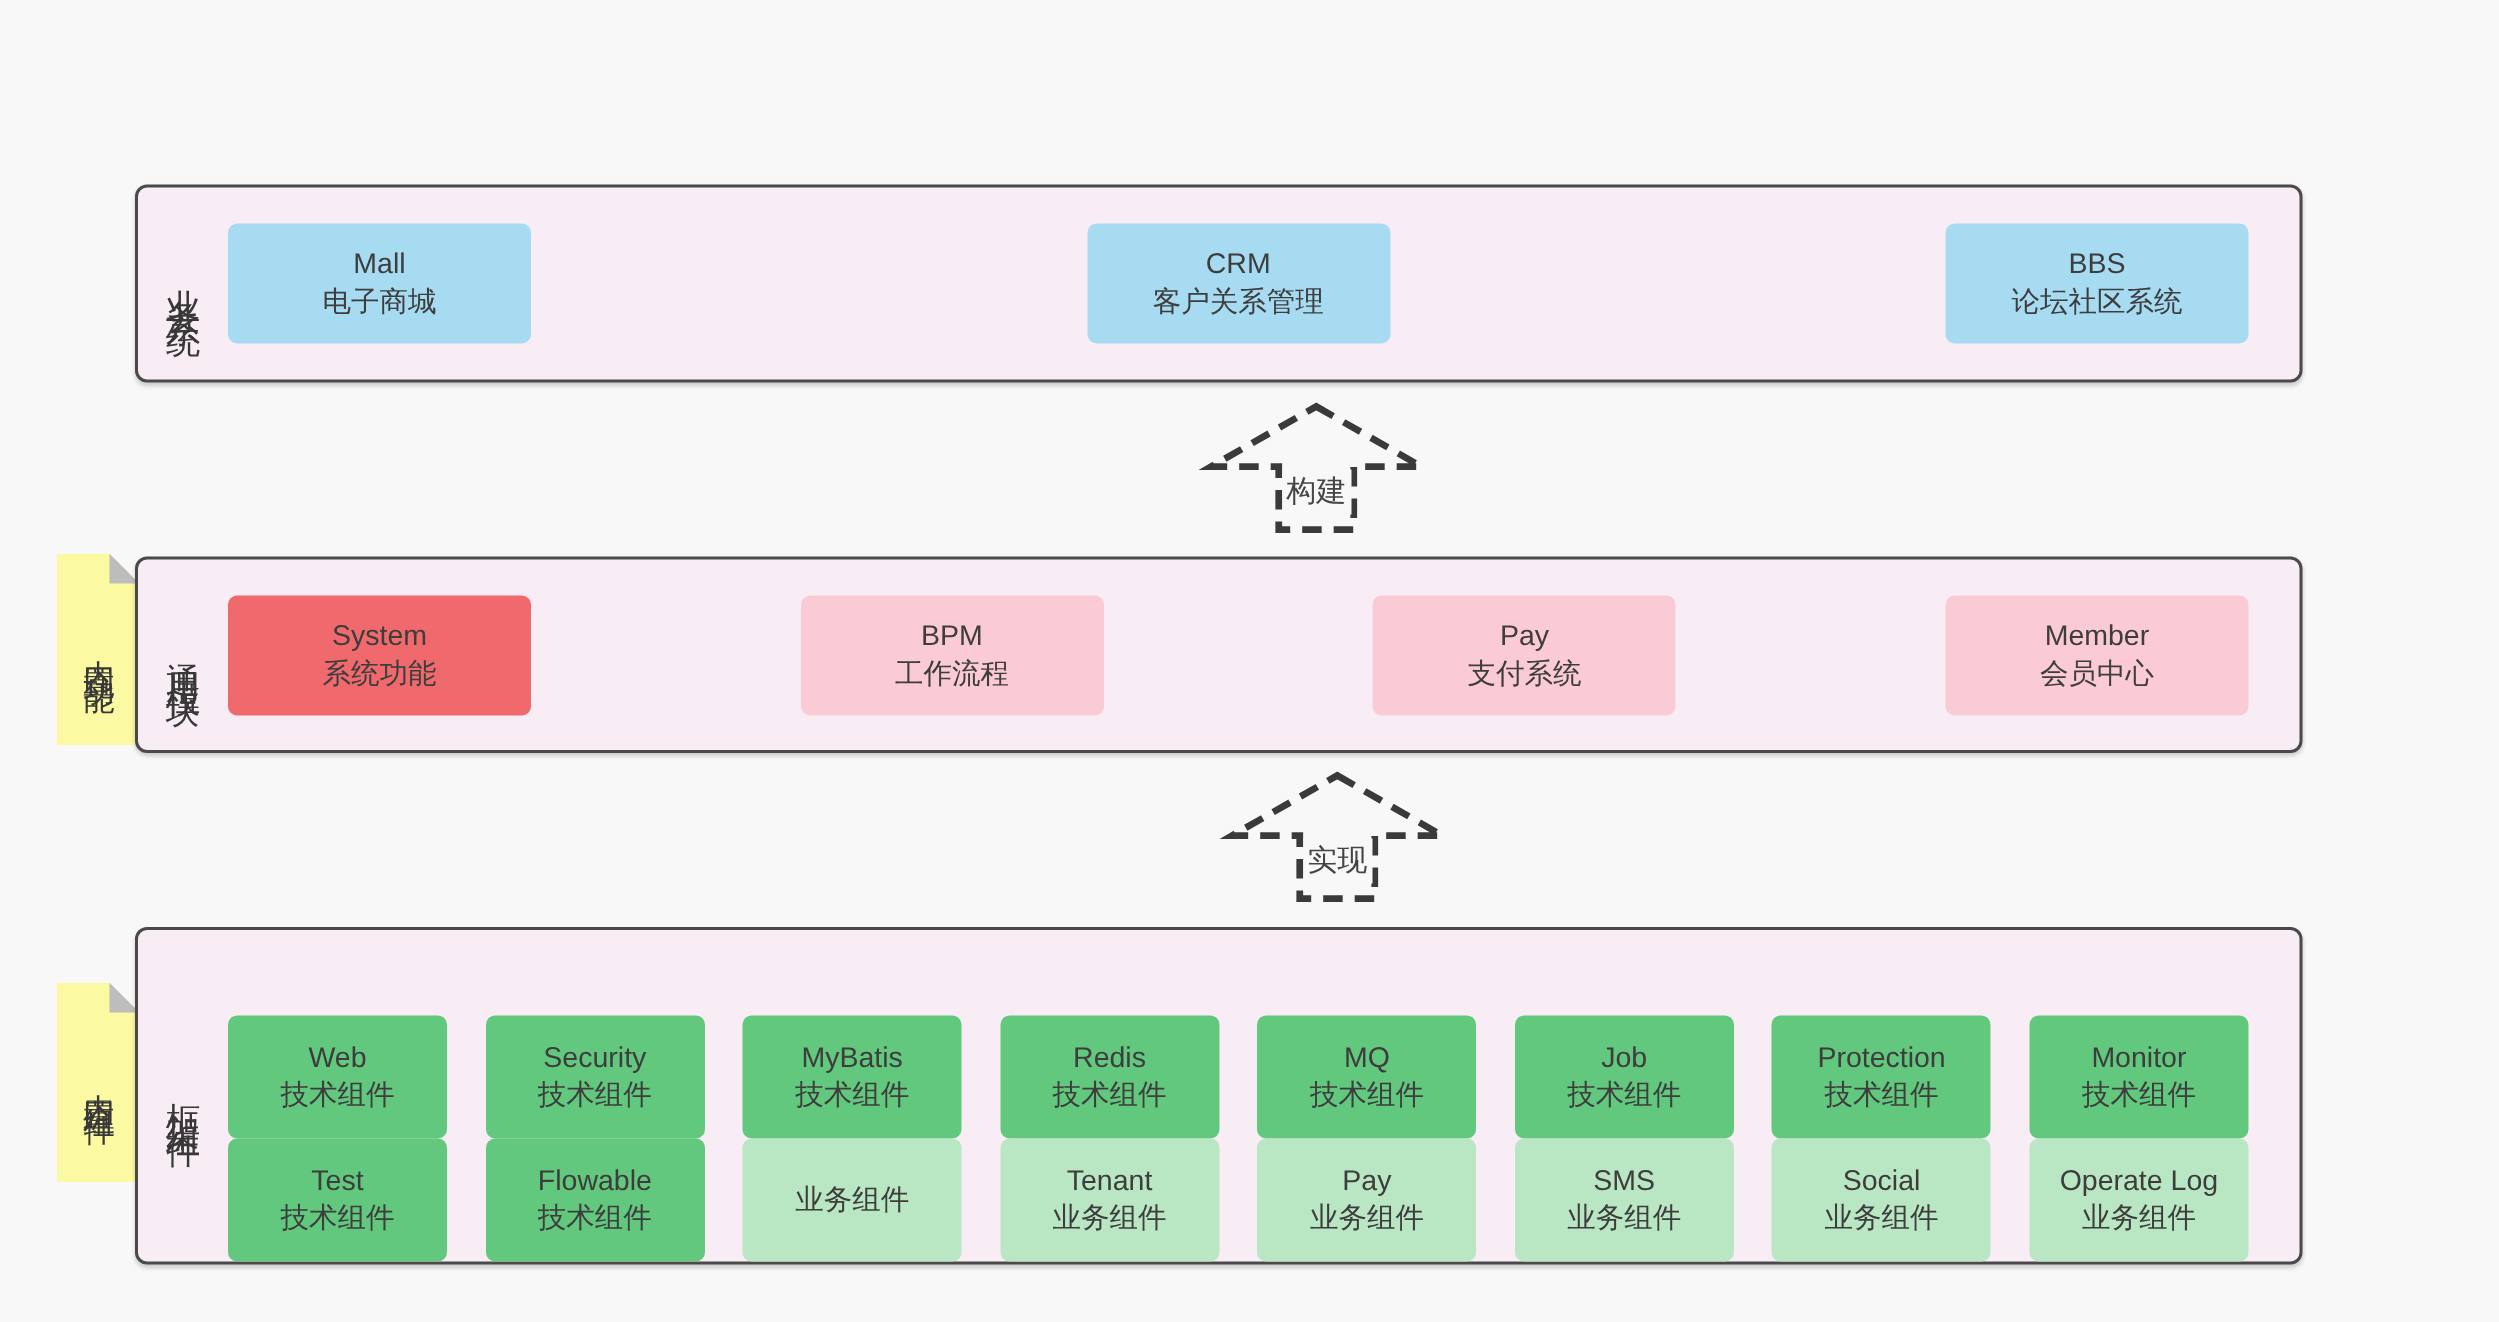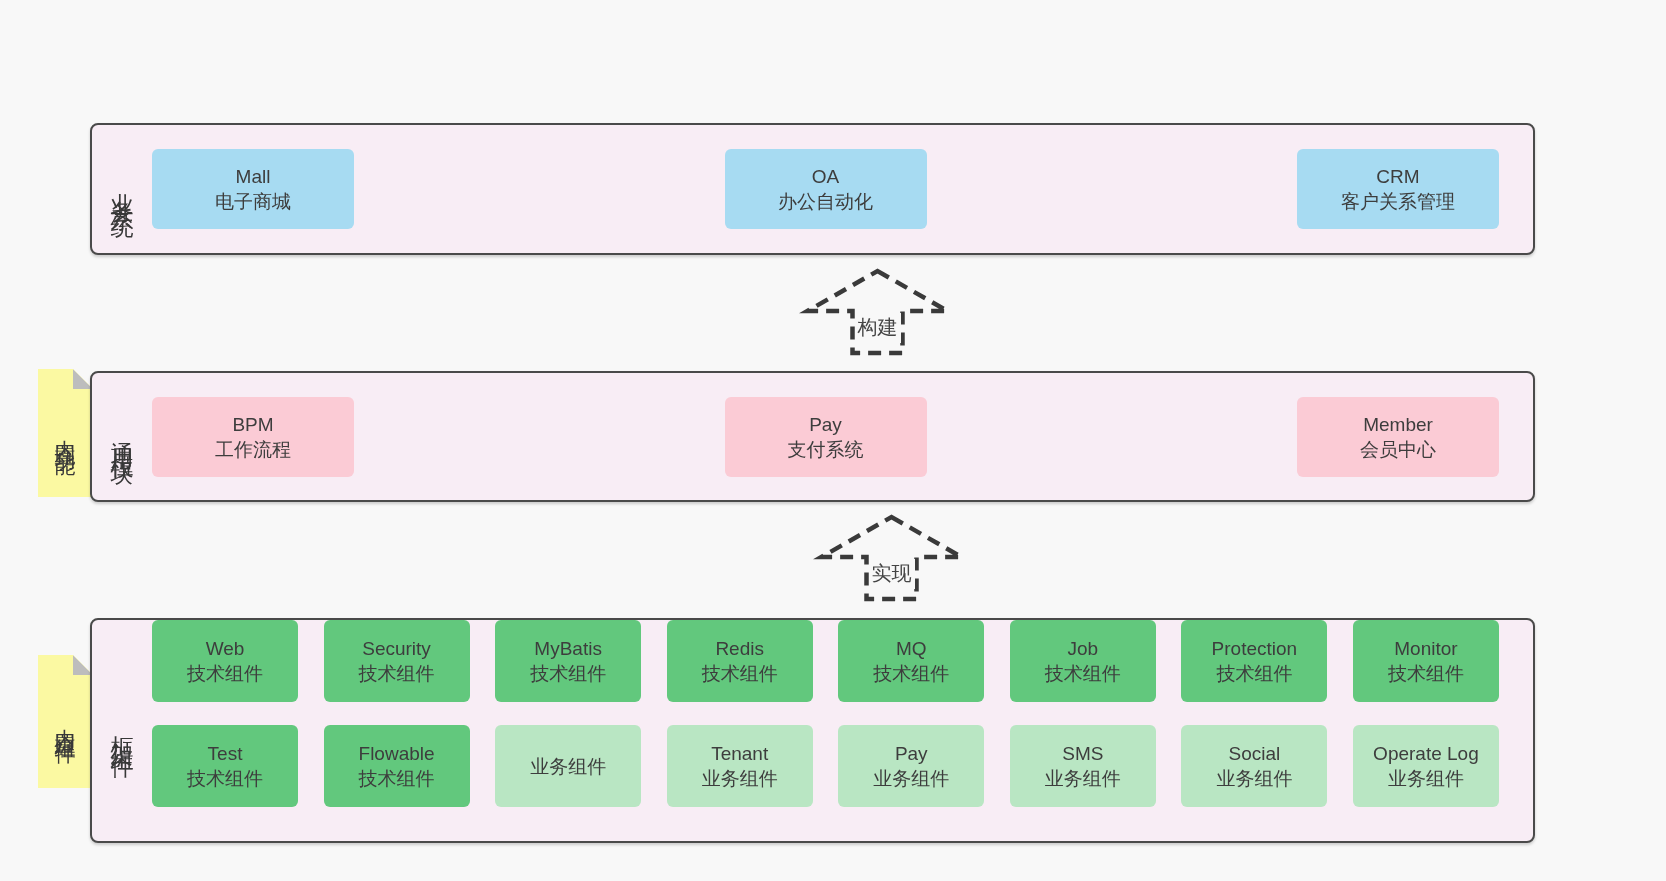--- a/index.html
+++ b/index.html
@@ -16,21 +16,21 @@
     border-radius:8px;
     box-shadow:0 2px 3px rgba(0,0,0,0.18);
     display:flex;z-index:2;
   }
   .label-col{flex:0 0 60px;display:flex;align-items:center;justify-content:center;}
   .v-text{
     writing-mode:vertical-lr;text-orientation:upright;
     letter-spacing:7px;font-size:23px;color:#383838;line-height:1;
   }
   .boxes-row{flex:1;display:flex;align-items:center;justify-content:space-between;padding-right:34px;}
-  .boxes-col{flex:1;display:flex;flex-direction:column;justify-content:flex-start;gap:23px;padding-right:34px;}
+  .boxes-col{flex:1;display:flex;flex-direction:column;justify-content:flex-end;padding-right:34px;}
   .boxes-col .row{display:flex;justify-content:space-between;}
   .box{
     display:flex;flex-direction:column;align-items:center;justify-content:center;
     border-radius:6px;text-align:center;font-size:19px;line-height:25px;
     box-sizing:border-box;
   }
   .box.big{width:202px;height:80px;padding:0 10px;}
   .box.small{width:146px;height:82px;padding:0 14px;}
   .blue{background:var(--blue,#a7dbf2);}
   .red{background:var(--red,#f0696d);}
@@ -68,45 +68,49 @@
   <section class="band" style="top:123px;height:132px;">
     <div class="label-col">
       <div class="v-text">业务系统</div>
     </div>
     <div class="boxes-row">
       <div class="box big blue">
         <div>Mall</div>
         <div>电子商城</div>
       </div>
       <div class="box big blue">
-        <div>OA</div>
-        <div>办公自动化</div>
-      </div>
-      <div class="box big blue">
         <div>CRM</div>
         <div>客户关系管理</div>
+      </div>
+      <div class="box big blue">
+        <div>BBS</div>
+        <div>论坛社区系统</div>
       </div>
     </div>
   </section>
 
   <svg class="arrow" style="left:800px;top:266px;" width="155" height="92" viewBox="0 0 155 92">
     <path d="M77.5,5 L147.5,45 L102.5,45 L102.5,87 L52.5,87 L52.5,45 L7.5,45 Z"></path>
     <rect class="label-bg" x="55" y="47" width="46" height="30"></rect>
     <text x="77.5" y="68">构建</text>
   </svg>
 
   <div class="note" style="top:369px;height:128px;">
     <div class="fold"></div>
     <div class="v-text">内置功能</div>
   </div>
   <section class="band" style="top:371px;height:131px;">
     <div class="label-col">
       <div class="v-text">通用模块</div>
     </div>
     <div class="boxes-row">
+      <div class="box big red">
+        <div>System</div>
+        <div>系统功能</div>
+      </div>
       <div class="box big pink">
         <div>BPM</div>
         <div>工作流程</div>
       </div>
       <div class="box big pink">
         <div>Pay</div>
         <div>支付系统</div>
       </div>
       <div class="box big pink">
         <div>Member</div>

